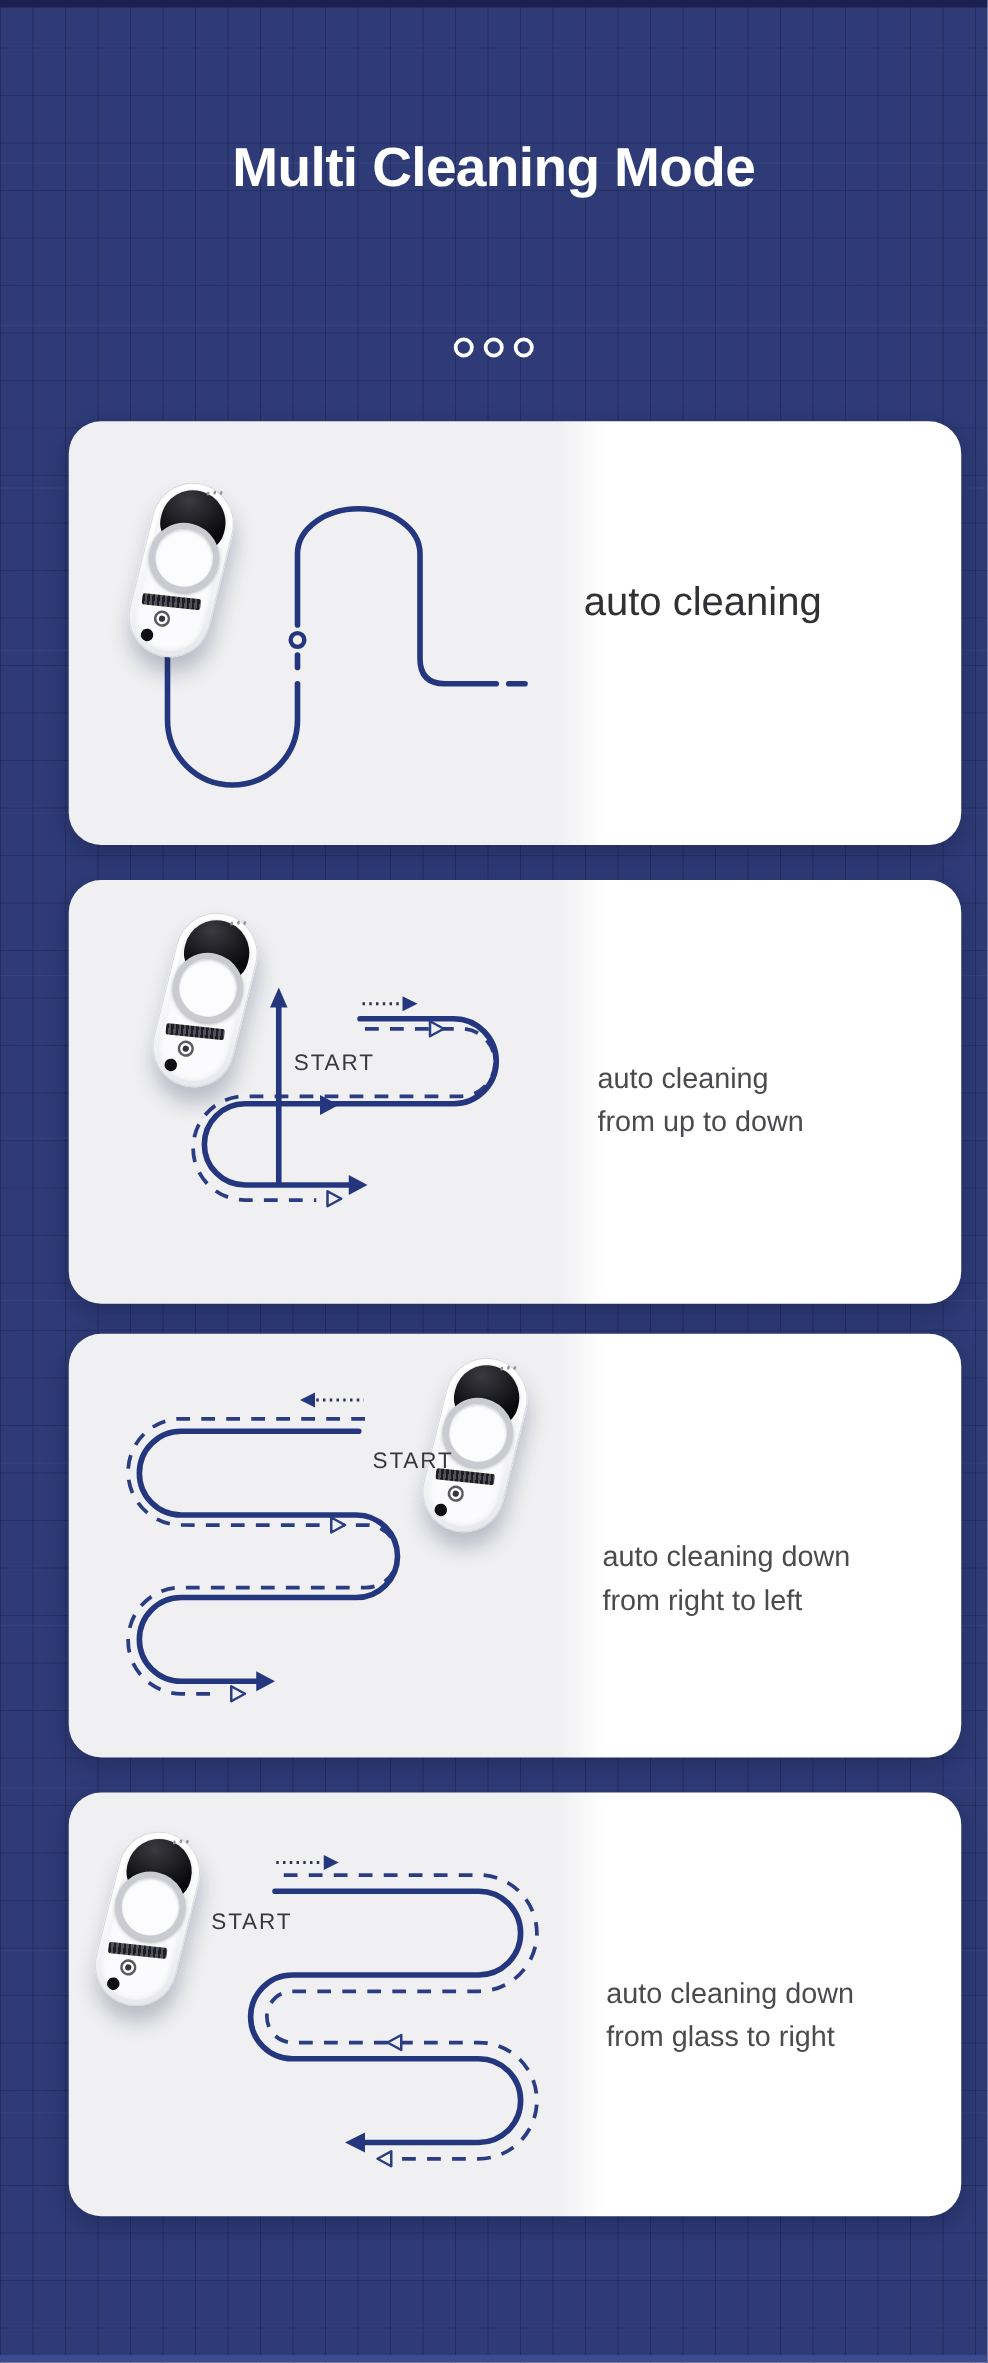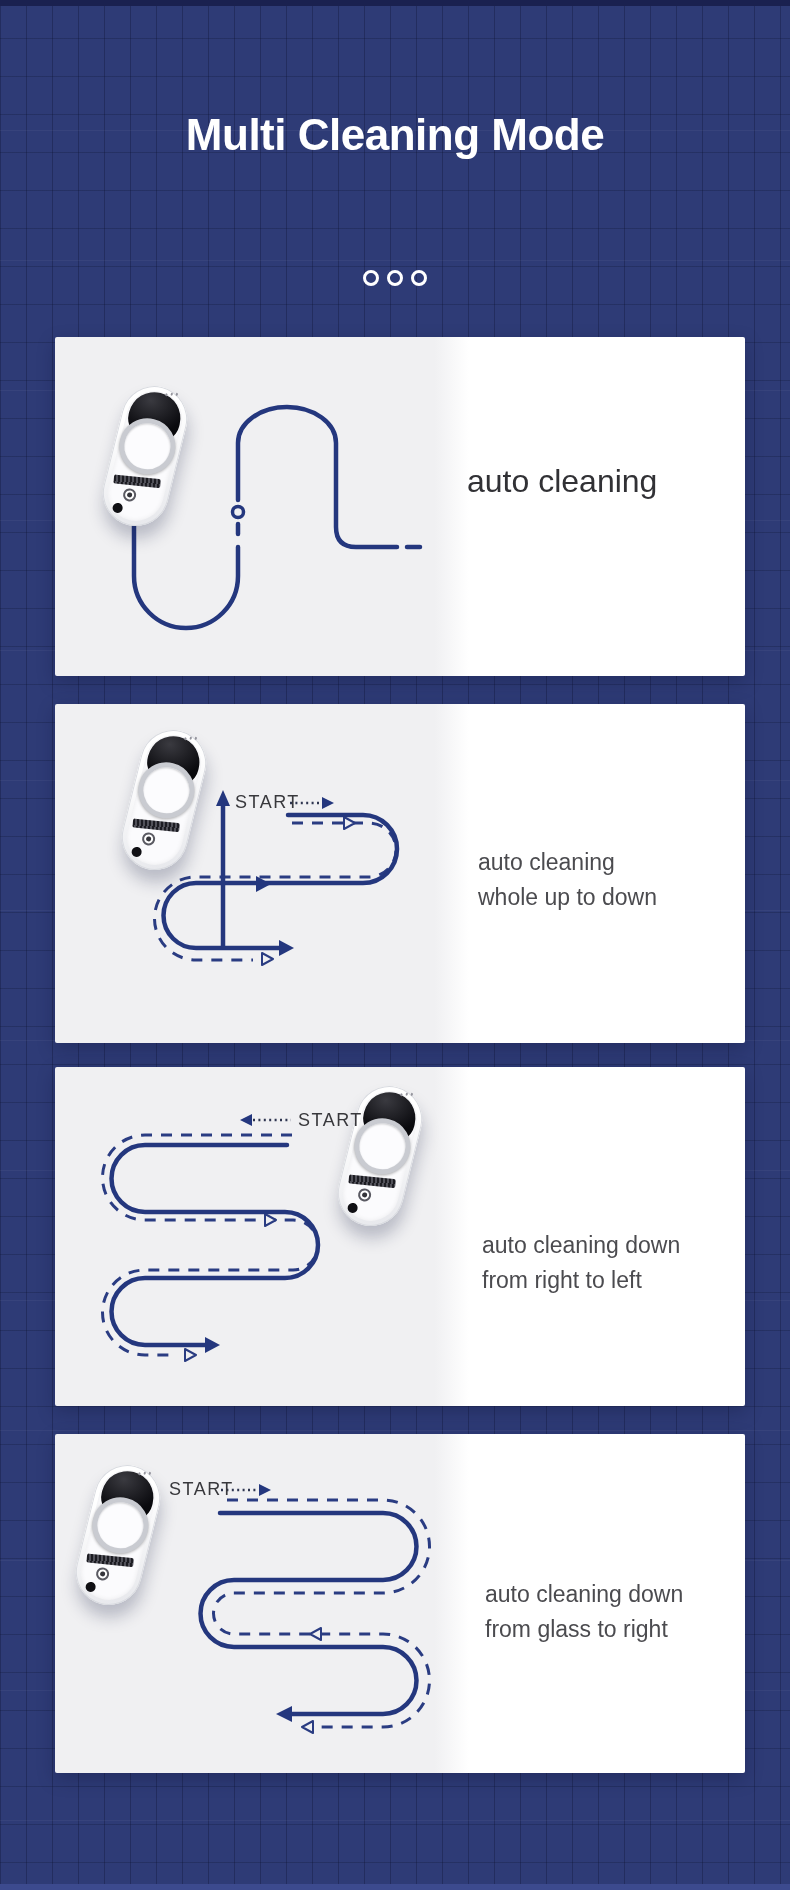--- a/index.html
+++ b/index.html
@@ -16,33 +16,33 @@
   .top-strip{position:absolute;left:0;top:0;width:790px;height:6px;background:#1a2150;}
   .bottom-strip{position:absolute;left:0;top:1884px;width:790px;height:6px;background:#3c4a8e;}
 
   .title{position:absolute;left:0;top:112px;width:790px;text-align:center;color:#ffffff;
          font-weight:bold;font-size:44px;line-height:46px;letter-spacing:-0.5px;margin:0;}
   .title span{display:block;}
   .dots{position:absolute;left:0;top:270px;width:790px;text-align:center;line-height:0;}
   .dots i{display:inline-block;width:10px;height:10px;border:3px solid #ffffff;border-radius:50%;
           margin:0 4px;background:transparent;}
 
-  .card{position:absolute;left:55px;width:690px;height:339px;border-radius:2px;overflow:hidden;
+  .card{position:absolute;left:55px;width:690px;height:339px;border-radius:26px;overflow:hidden;
         background:linear-gradient(90deg,#f0f0f2 0%,#f0f0f2 55%,#ffffff 60%,#ffffff 100%);
-        box-shadow:0 6px 18px rgba(10,16,45,0.28);}
+        box-shadow:0 6px 18px rgba(10,16,45,0.28);padding-left:24px;}
   .card svg{position:absolute;left:0;top:0;}
 
   .solid{fill:none;stroke:#24377e;stroke-width:4.5;stroke-linecap:round;}
   .dash{fill:none;stroke:#2a3c82;stroke-width:3;stroke-dasharray:11 9;}
   .dotted{fill:none;stroke:#2e3550;stroke-width:2.5;stroke-dasharray:2 3.4;}
   .solidarrow{fill:#24377e;stroke:none;}
   .openarrow{fill:#f0f0f2;stroke:#2a3c82;stroke-width:2;stroke-linejoin:round;}
   .ring-marker{fill:#f0f0f2;stroke:#24377e;stroke-width:3.5;}
 
-  .start-label{position:absolute;font-size:18px;font-weight:500;letter-spacing:1.5px;color:#38383c;}
+  .start-label{position:absolute;font-size:18px;font-weight:500;letter-spacing:1.5px;color:#38383c;margin-top:48px;}
 
   .c1-heading{position:absolute;left:412px;top:126px;font-size:32px;font-weight:500;color:#313135;}
   .c1-desc{position:absolute;left:412px;top:173px;font-size:21px;line-height:24px;color:#48484c;}
   .card-lines{position:absolute;font-size:23px;line-height:35px;color:#4b4b4f;}
 
   
   .robot{position:absolute;width:66px;height:142px;margin-left:-33px;margin-top:-71px;transform:rotate(14deg);}
   .r-shell{position:absolute;inset:0;border-radius:34px;
            background:linear-gradient(150deg,#ffffff 25%,#e7e8ec 95%);
            box-shadow:4px 12px 16px rgba(24,31,66,0.25), inset 0 0 0 1px #d9dbe0;}
@@ -128,21 +128,21 @@
       <div class="r-dot"></div>
         <div class="r-vents">
           <i></i>
           <i></i>
           <i></i>
         </div>
     </div>
     <div class="start-label" style="left:180px;top:88px">START</div>
     <div class="card-lines" style="left:423px;top:141px">
       <div>auto cleaning</div>
-      <div>whole up to down</div>
+      <div>from up to down</div>
     </div>
   </section>
 
   <section class="card" style="top:1067px">
     <svg width="690" height="339" viewBox="0 0 690 339">
       <path class="dash" d="M237,68 H90 A42.5,42.5 0 0 0 90,153 H238 A25,25 0 0 1 238,203 H90 A42.5,42.5 0 0 0 90,288 H122"></path>
       <polygon class="openarrow" points="210,147 221,153 210,159"></polygon>
       <polygon class="openarrow" points="130,282 141,288 130,294"></polygon>
       <path class="solid" d="M232,78 H90 A33.5,33.5 0 0 0 90,145 H230 A33,33 0 0 1 230,211 H90 A33.5,33.5 0 0 0 90,278 H150"></path>
       <polygon class="solidarrow" points="150,270 165,278 150,286"></polygon>

